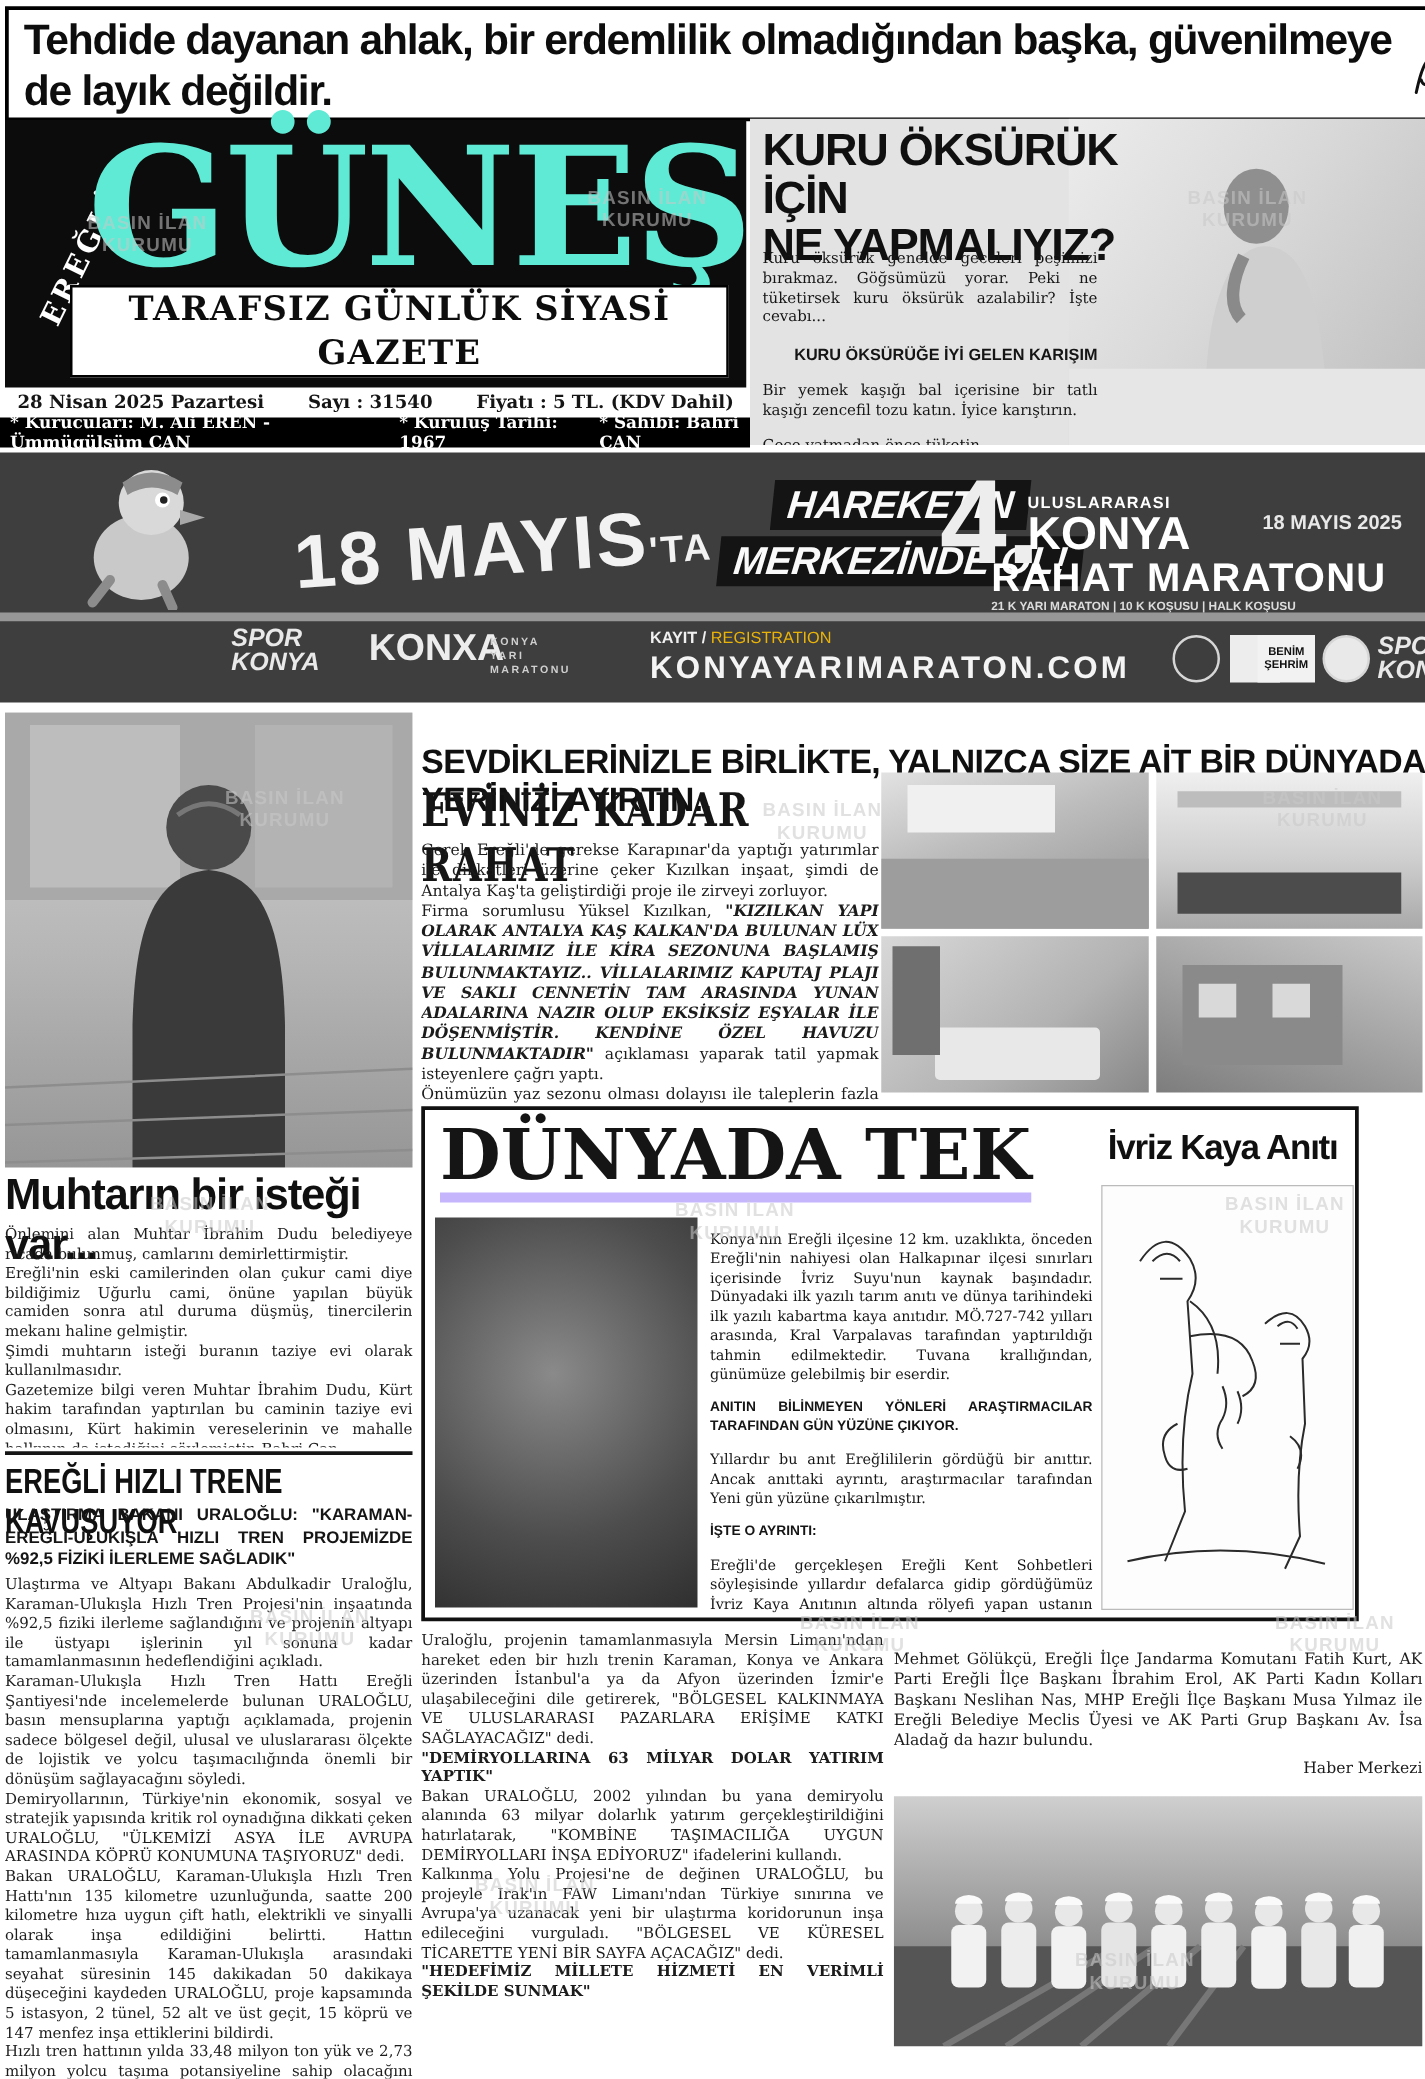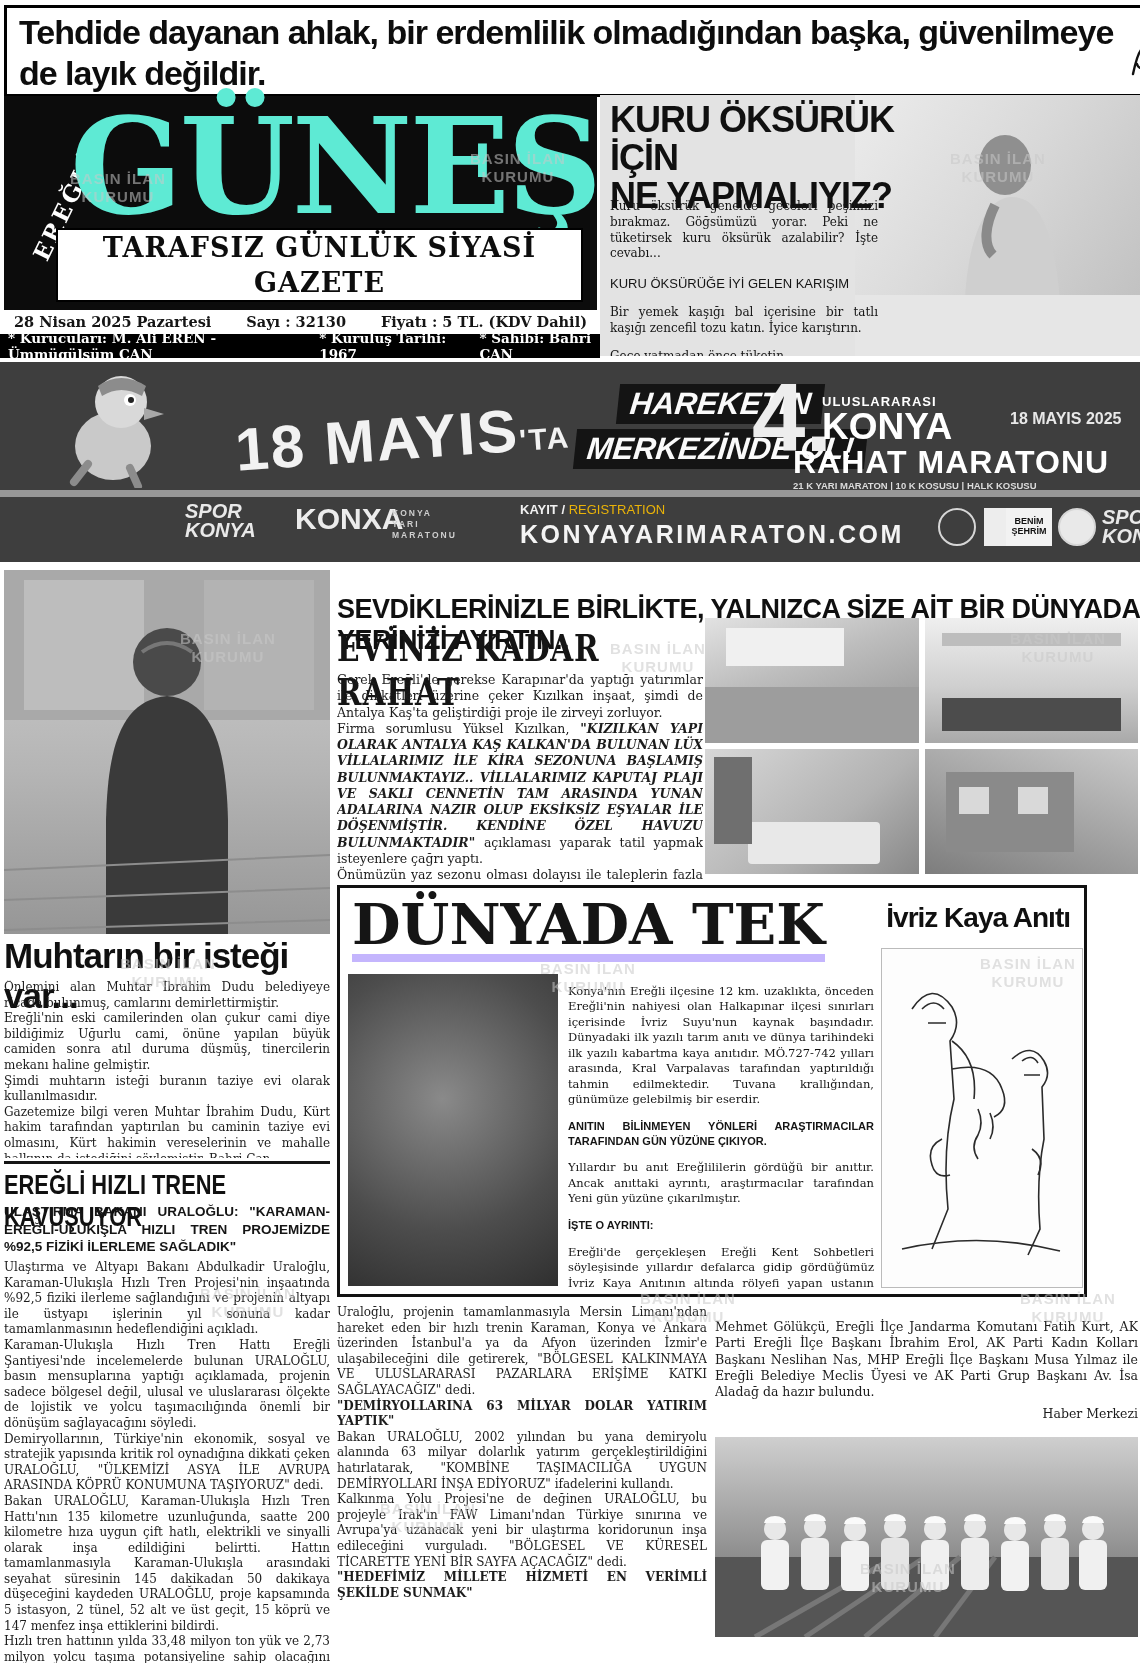--- a/index.html
+++ b/index.html
@@ -26,21 +26,21 @@
   #mast .tagbox{position:absolute;left:52px;right:14px;bottom:8px;background:#fff;border:2px solid #000;
                 text-align:center;font:bold 27px/1.3 "DejaVu Serif",serif;color:#0d0d0d;letter-spacing:1px;}
   #daterow{left:4px;top:312px;width:593px;height:22px;display:flex;justify-content:space-between;
            padding:0 10px;box-sizing:border-box;font:bold 14.5px/1.4 "DejaVu Serif",serif;}
   #founders{left:0;top:334px;width:600px;height:24px;background:#000;color:#fff;display:flex;gap:24px;
             align-items:center;padding-left:8px;box-sizing:border-box;font:bold 13.5px "DejaVu Serif",serif;}
   
   #health{left:600px;top:95px;width:540px;height:261px;background:#e3e3e3;overflow:hidden;}
   #health .ht{position:absolute;left:10px;top:6px;width:360px;font-size:36px;line-height:1.05;letter-spacing:-1px;}
   #health .htxt{position:absolute;left:10px;top:92px;width:268px;font-size:12px;line-height:1.32;text-align:justify;}
-  #health .hsub{font-family:"Liberation Sans",sans-serif;font-weight:normal;font-size:13px;text-align:left;}
+  #health .hsub{font-family:"Liberation Sans",sans-serif;font-weight:bold;font-size:13px;text-align:right;}
   
   #banner{left:0;top:362px;width:1140px;height:200px;background:#3e3e3e;overflow:hidden;color:#fff;}
   #banner .divider{position:absolute;left:0;top:128px;width:1140px;height:7px;background:#979797;}
   #banner .d18{position:absolute;left:235px;top:42px;font:bold 60px "Liberation Sans",sans-serif;
                transform:rotate(-4deg);letter-spacing:2px;color:#f2f2f2;}
   #banner .d18 .suf{font-size:30px;}
   #banner .slog{position:absolute;left:545px;top:22px;width:350px;text-align:center;}
   #banner .slog span{display:inline-block;background:#141414;color:#fafafa;
                      font:bold italic 31px "Liberation Sans",sans-serif;padding:2px 12px;transform:skewX(-6deg);}
   #banner .n4{position:absolute;left:752px;top:8px;font:bold 96px/1 "Liberation Sans",sans-serif;color:#ededed;}
@@ -136,21 +136,21 @@
   </span>
 </div>
 
 <div id="mast" class="abs">
   <span class="city">EREĞLİ</span>
   <span class="title">GÜNEŞ</span>
   <div class="tagbox">TARAFSIZ GÜNLÜK SİYASİ GAZETE</div>
 </div>
 <div id="daterow" class="abs">
   <span>28 Nisan 2025 Pazartesi</span>
-  <span>Sayı : 32130</span>
+  <span>Sayı : 31540</span>
   <span>Fiyatı : 5 TL. (KDV Dahil)</span>
 </div>
 <div id="founders" class="abs">
   <span>* Kurucuları: M. Ali EREN - Ümmügülsüm CAN</span>
   <span>* Kuruluş Tarihi: 1967</span>
   <span>* Sahibi: Bahri CAN</span>
 </div>
 
 <div id="health" class="abs">
   <div class="abs" style="right:0;top:0;width:285px;height:261px;background:linear-gradient(125deg,#ececec 0%,#d9d9d9 45%,#bdbdbd 100%);">

